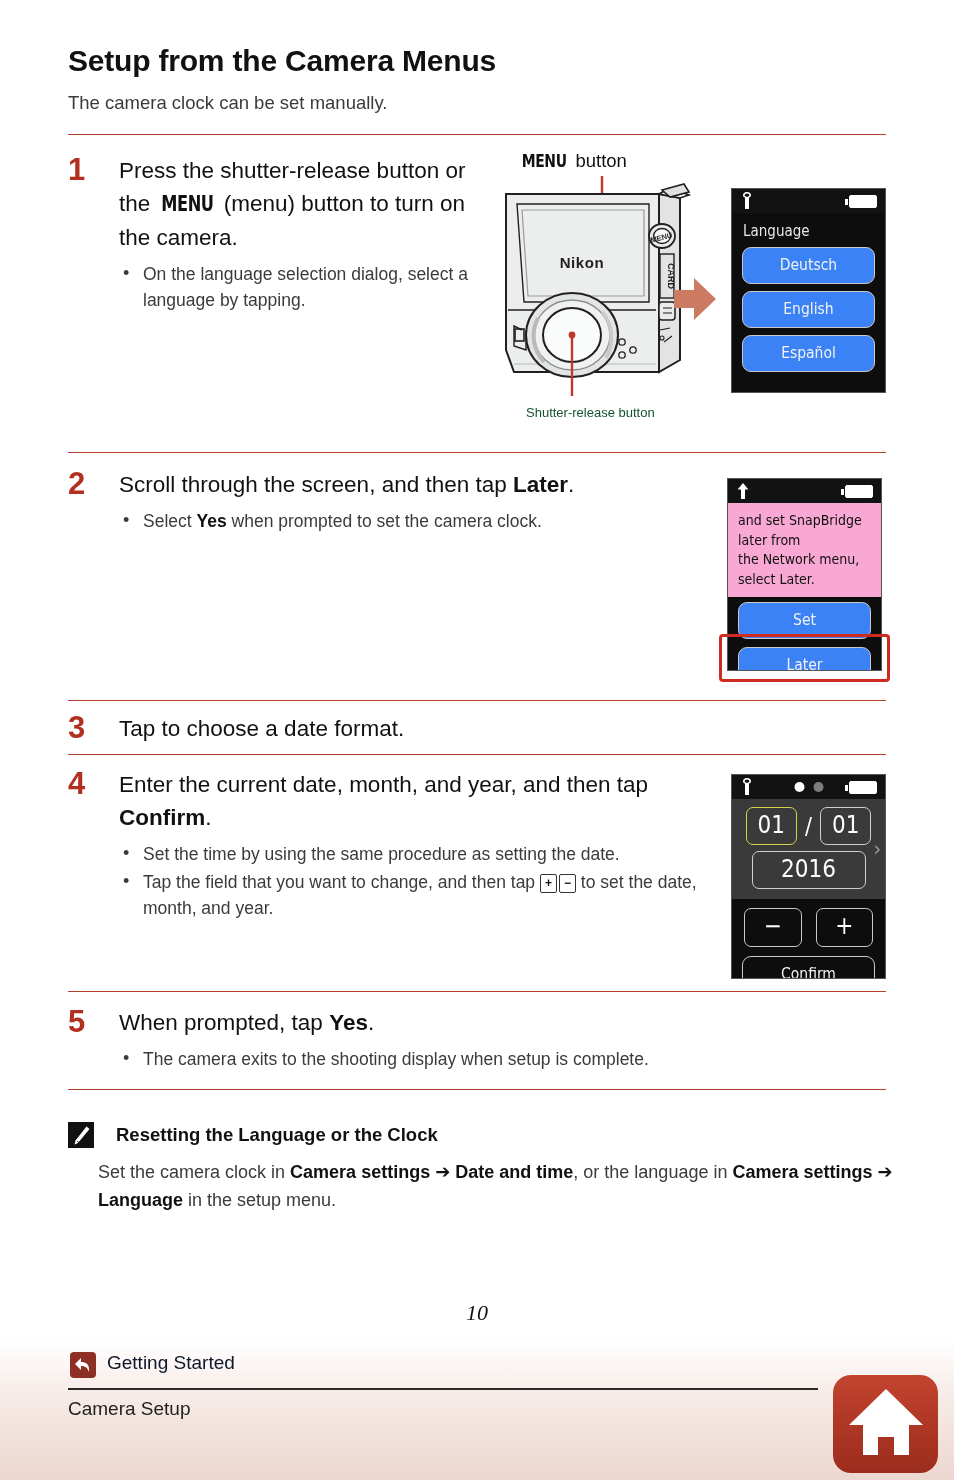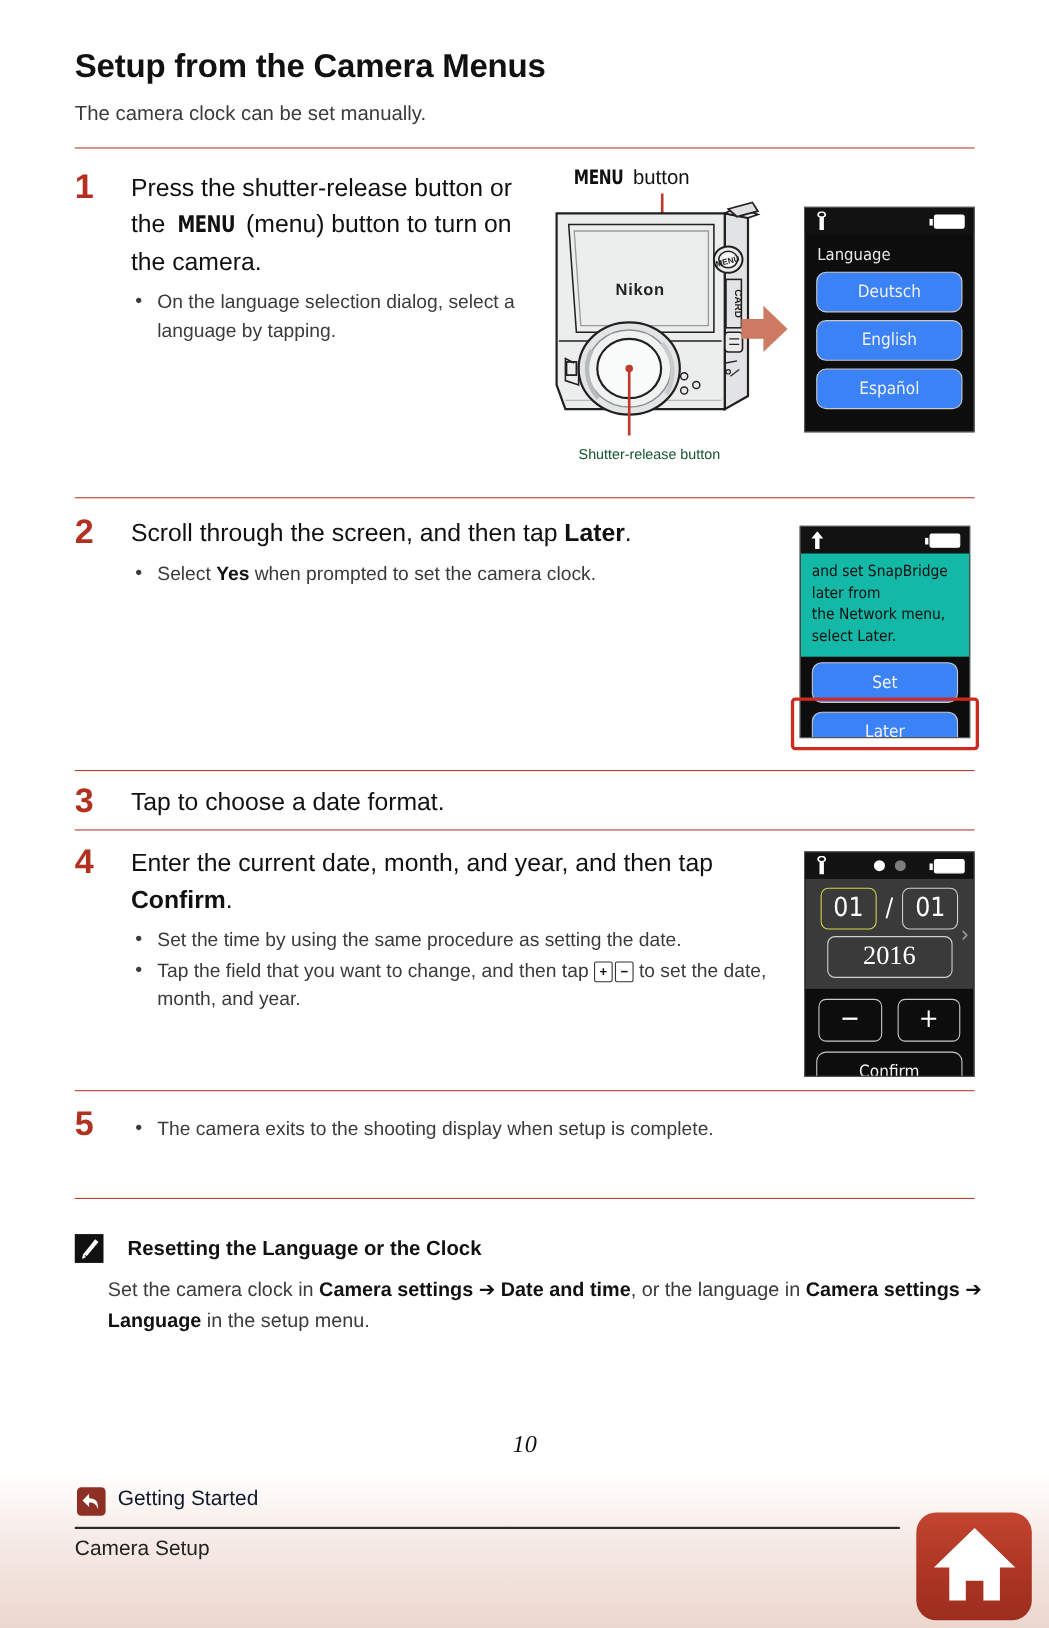--- a/index.html
+++ b/index.html
@@ -217,21 +217,21 @@
     border-radius: 9px;
     color: #f2f2f2;
     font-size: 15.5px;
     text-align: center;
     padding: 8px 0 9px 0;
     background: #3b82f6;
   }
 
   
   .msg-area {
-    background: #14b8a6;
+    background: #f9a8d4;
     color: #101010;
     font-size: 14px;
     line-height: 19.5px;
     padding: 8px 10px 8px 10px;
   }
 
   
   .date-area {
     background: #3a3a3a;
     position: relative;
@@ -251,21 +251,20 @@
     padding: 4px 11px 6px 11px;
     background: #3a3a3a;
     line-height: 26px;
   }
   .datefield.sel { border-color: #d6d14a; }
   .dsep { color: #ffffff; font-size: 23px; padding: 0 2px; }
   .date-row2 {
     display: flex;
     justify-content: center;
     margin-top: 6px;
-    font-family: Liberation Serif, serif;
   }
   .yearfield {
     border: 1.6px solid #cfcfcf;
     border-radius: 7px;
     color: #ffffff;
     font-size: 24px;
     padding: 4px 0 6px 0;
     width: 112px;
     text-align: center;
     background: #3a3a3a;
@@ -569,20 +568,21 @@
     </div>
     <div class="pm-row">
       <div class="pm-btn">−</div>
       <div class="pm-btn">+</div>
     </div>
     <div class="confirm-btn">Confirm</div>
   </div>
 
   <div class="step-num" style="left:68px; top:1004px">5</div>
   <div class="step-body" style="top:1006px; width:700px">
+    <div class="step-head"><span>When prompted, tap </span><b>Yes</b><span>.</span></div>
     <ul class="bullets">
       <li>The camera exits to the shooting display when setup is complete.</li>
     </ul>
   </div>
 
   <div class="note-icon">
     <svg width="26" height="26" viewBox="0 0 26 26">
       <rect width="26" height="26" fill="#111"></rect>
       <path d="M18.5 4.5 L21.5 7 L10 21 L6.5 22.5 L7.5 18.5 Z" fill="#fff"></path>
       <path d="M9.2 19.4 L11.6 21" stroke="#111" stroke-width="1"></path>

